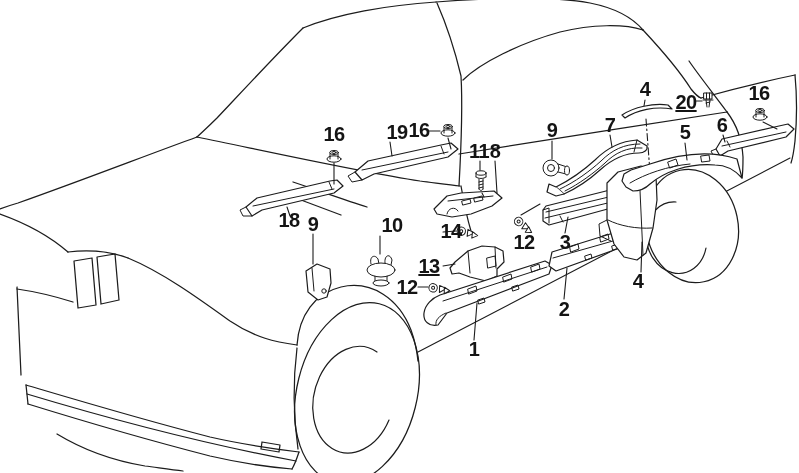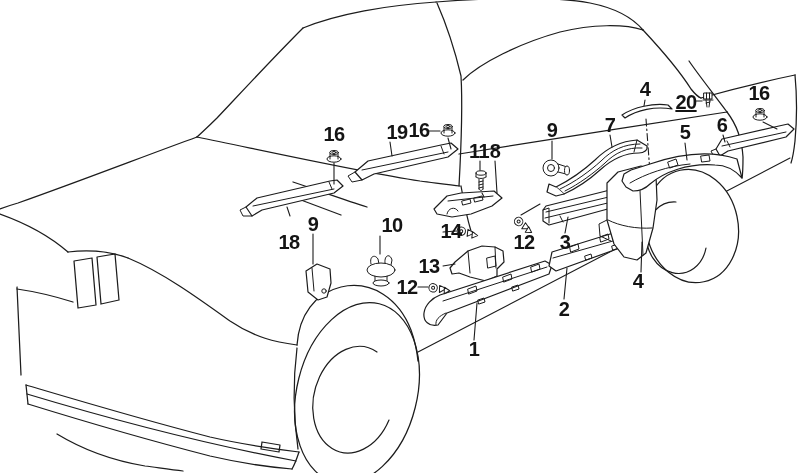--- a/index.html
+++ b/index.html
@@ -257,24 +257,24 @@
       <div class="plabel" style="left: 638px; top: 281px;">4</div>
       <div class="plabel" style="left: 685px; top: 132px;">5</div>
       <div class="plabel" style="left: 722px; top: 125px;">6</div>
       <div class="plabel" style="left: 610px; top: 125px;">7</div>
       <div class="plabel" style="left: 495px; top: 151px;">8</div>
       <div class="plabel" style="left: 313px; top: 224px;">9</div>
       <div class="plabel" style="left: 392px; top: 225px;">10</div>
       <div class="plabel" style="left: 479px; top: 151px;">11</div>
       <div class="plabel" style="left: 524px; top: 242px;">12</div>
       <div class="plabel" style="left: 407px; top: 287px;">12</div>
-      <div class="plabel" style="left: 429px; top: 266px;">13</div>
+      <div class="plabel" style="left: 429px; top: 266px; text-decoration: underline;">13</div>
       <div class="plabel" style="left: 451px; top: 231px;">14</div>
       <div class="plabel" style="left: 552px; top: 130px;">9</div>
       <div class="plabel" style="left: 334px; top: 134px;">16</div>
       <div class="plabel" style="left: 419px; top: 130px;">16</div>
       <div class="plabel" style="left: 759px; top: 93px;">16</div>
       <div class="plabel" style="left: 645px; top: 89px;">4</div>
-      <div class="plabel" style="left: 289px; top: 242px; text-align: center;">18</div>
+      <div class="plabel" style="left: 289px; top: 220px; text-align: center;">18</div>
       <div class="plabel" style="left: 389px; top: 132px; margin-left: 8px;">19</div>
       <div class="plabel" style="left: 686px; top: 102px; text-decoration: underline;">20</div>
     </div>
 </div>
 
 </body></html>

